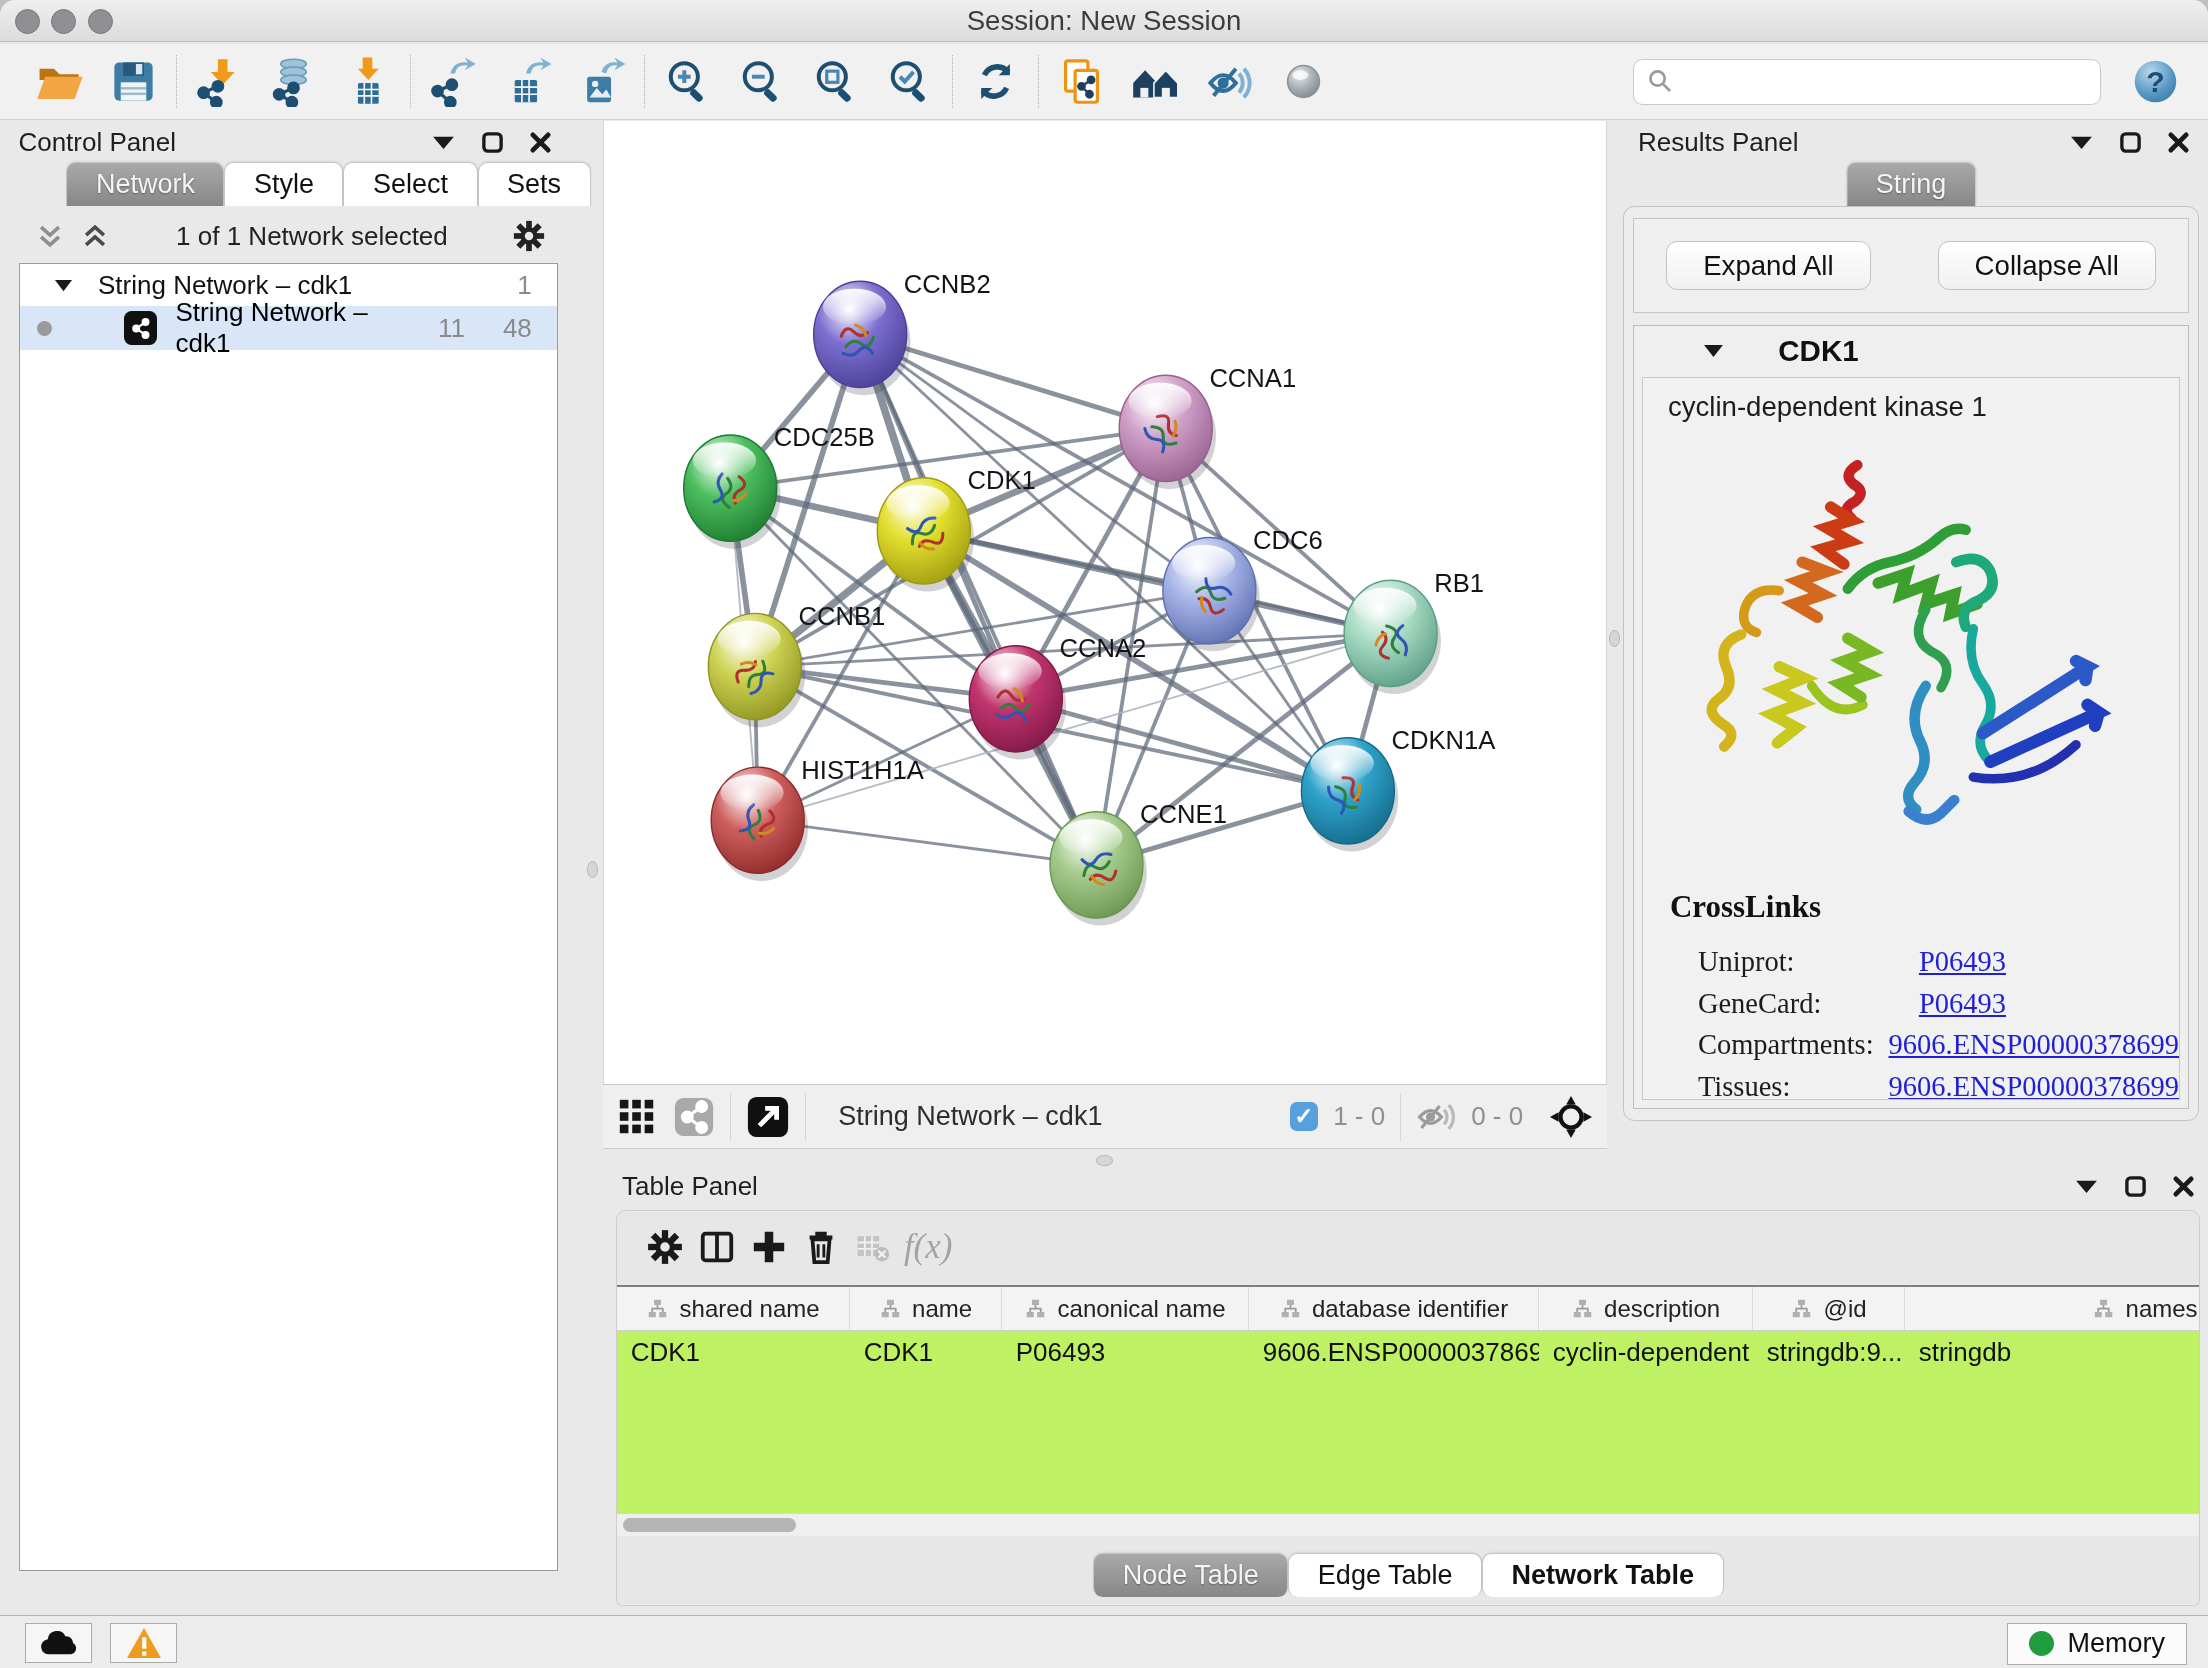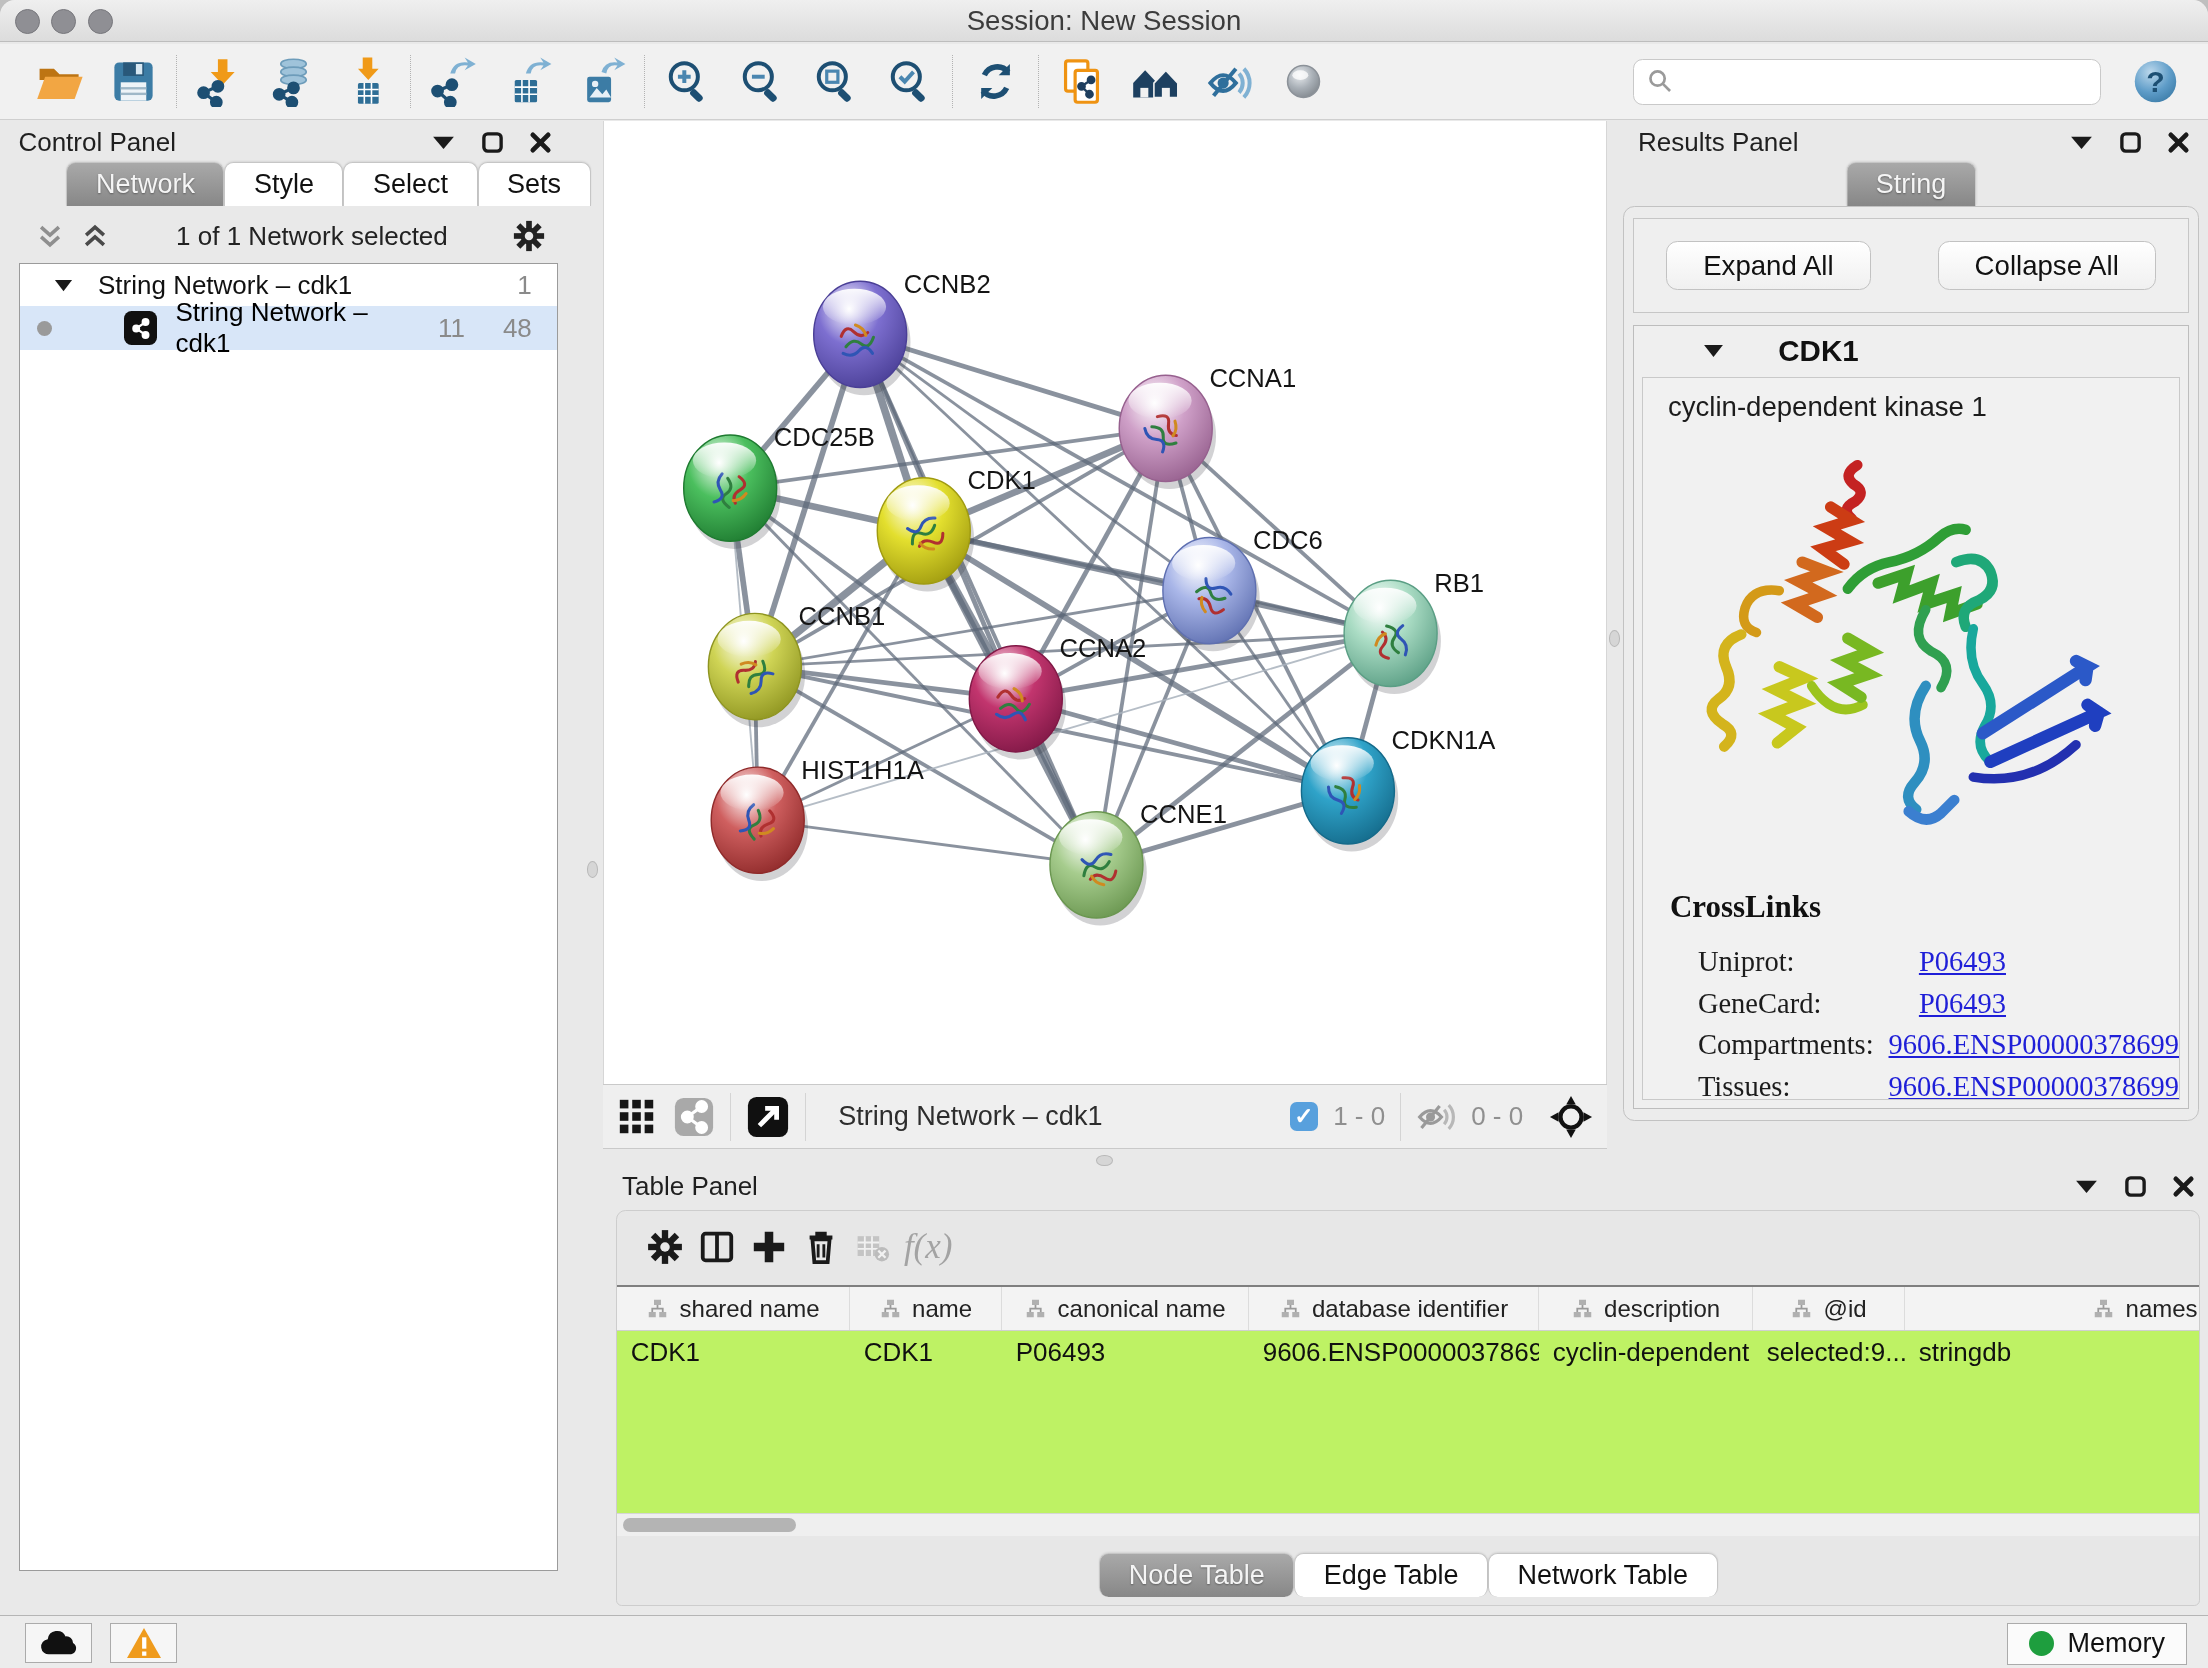--- a/index.html
+++ b/index.html
@@ -887,32 +887,32 @@
               <span>namespace</span>
             </div>
           </div>
         <div id="tp-rows">
             <div class="tp-row">
               <div class="td" style="width: 233px;">CDK1</div>
               <div class="td" style="width: 152px;">CDK1</div>
               <div class="td" style="width: 247px;">P06493</div>
               <div class="td" style="width: 290px;">9606.ENSP00000378699</div>
               <div class="td" style="width: 214px;">cyclin-dependent ...</div>
-              <div class="td" style="width: 152px;">selected:9...</div>
+              <div class="td" style="width: 152px;">stringdb:9...</div>
               <div class="td" style="width: 533px;">stringdb</div>
             </div>
           </div>
       </div>
       <div class="tp-hscroll">
         <div class="tp-thumb"></div>
       </div>
       <div class="tp-tabs" id="tp-tabs">
           <div class="tabbtn sel" style="border-radius: 9.5px;">Node Table</div>
           <div class="tabbtn" style="border-radius: 9.5px;">Edge Table</div>
-          <div class="tabbtn" style="border-radius: 9.5px;">Network Table</div>
+          <div class="tabbtn" style="border-radius: 9.5px; font-weight: bold;">Network Table</div>
         </div>
     </div>
   </div>
 
   <div class="statusbar">
     <div class="sb-btn" style="left:25px">
       <svg width="42" height="30" viewBox="0 0 44 32">
         <path d="M12 28 a8 8 0 0 1 -2 -16 a10 10 0 0 1 19 -3 a7 7 0 0 1 8 7 a6.5 6.5 0 0 1 -2 12z" fill="#111"></path>
       </svg>
     </div>

